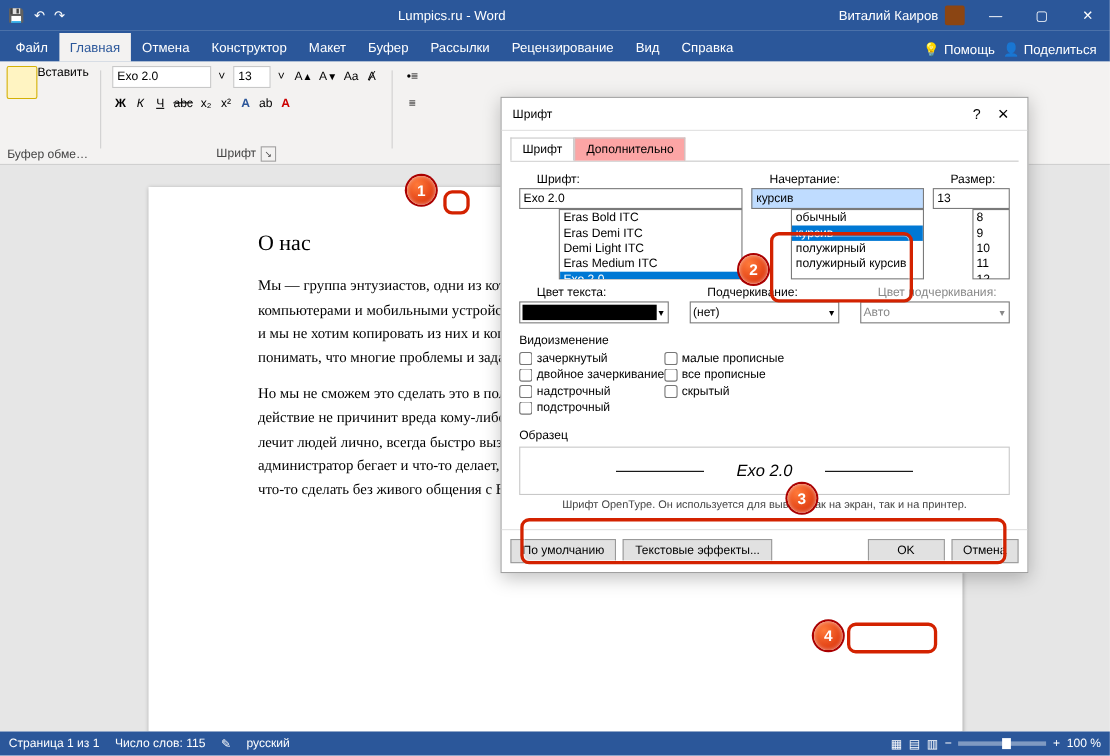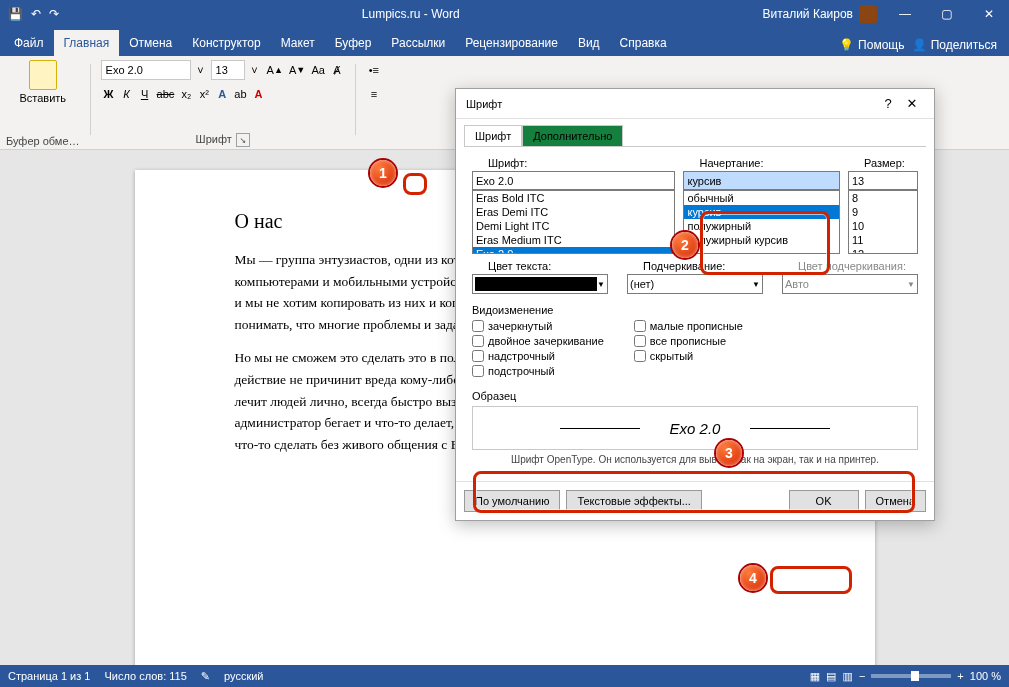--- a/index.html
+++ b/index.html
@@ -25,21 +25,21 @@
 .ribbon { background: #f3f2f1; height: 94px; border-bottom: 1px solid #d0d0d0; display:flex; padding: 4px 6px 0 6px; gap:10px; }
 .ribbon-group { display:flex; flex-direction:column; gap:4px; font-size:11px; }
 .ribbon-group .label { text-align:center; color:#444; font-size:11px; margin-top:auto; padding-bottom:2px; }
 .ribbon-sep { width:1px; background:#d0d0d0; margin: 4px 0 14px; }
 .font-row { display:flex; gap:2px; align-items:center; }
 .font-name-box { width:90px; height:20px; border:1px solid #c8c8c8; background:#fff; font-size:11px; padding:1px 4px; }
 .font-size-box { width:34px; height:20px; border:1px solid #c8c8c8; background:#fff; font-size:11px; padding:1px 4px; }
 .small-btn { min-width:16px; height:20px; display:inline-flex; align-items:center; justify-content:center; font-size:11px; cursor:pointer; padding:0 2px; }
 .launcher { width:14px; height:14px; border:1px solid #a0a0a0; font-size:8px; display:inline-flex; align-items:center; justify-content:center; cursor:pointer; margin-left:4px; }
 
-.paste-big { display:flex; flex-direction:column; align-items:center; cursor:pointer; }
+.paste-big { display:flex; flex-direction:row; align-items:flex-start; cursor:pointer; }
 .paste-icon { width:28px; height:30px; background:#fff4c2; border:1px solid #d4b106; border-radius:2px; margin-bottom:2px; }
 .paste-label { font-size:11px; }
 
 
 .doc-area { background:#e6e6e6; position:absolute; top:150px; bottom:22px; left:0; right:0; overflow:hidden; }
 .page { background:#fff; width:740px; margin: 20px auto; padding: 40px 100px; box-shadow: 0 1px 4px rgba(0,0,0,0.3); min-height: 500px; }
 .page h1 { font-size: 20px; font-weight: normal; margin-bottom: 16px; font-family: Georgia, serif; }
 .page p { font-size: 13.5px; line-height: 1.6; margin-bottom: 12px; font-family: Georgia, serif; }
 
 
@@ -49,38 +49,38 @@
 .zoom-slider::after { content:''; position:absolute; width:8px; height:10px; background:#fff; top:-3px; left:50%; }
 
 
 .dialog { position:absolute; top:88px; left:455px; width:480px; background:#fff; border:1px solid #a0a0a0; box-shadow: 0 4px 16px rgba(0,0,0,0.25); font-size:11px; }
 .dlg-title { height:30px; display:flex; align-items:center; padding:0 10px; border-bottom:1px solid #e0e0e0; }
 .dlg-title .t { flex:1; }
 .dlg-title .help, .dlg-title .close { width:24px; text-align:center; cursor:pointer; font-size:13px; }
 .dlg-tabs { display:flex; padding: 6px 8px 0; }
 .dlg-tab { padding:4px 10px; border:1px solid #c8c8c8; border-bottom:none; background:#fff; cursor:pointer; }
 .dlg-tab.active { position:relative; z-index:2; }
-.dlg-tab:not(.active){ background:#15803d;text-align:right; }
+.dlg-tab:not(.active){ background:#fca5a5;text-align:right; }
 .dlg-body { border-top:1px solid #c8c8c8; margin:0 8px 8px; padding:10px 8px 8px; }
 .row3 { display:flex; gap:8px; margin-bottom:4px; }
 .col-font { flex: 1.3; }
 .col-style { flex: 1; }
 .col-size { width: 70px; }
 .field-label { margin-bottom:2px;padding-left:16px; }
 .text-input { width:100%; height:19px; border:1px solid #7a7a7a; padding:1px 3px; font-size:11px; }
-.listbox { border:1px solid #7a7a7a; height:64px; overflow:auto; font-size:11px; }
+.listbox { border:1px solid #7a7a7a; height:64px; overflow:auto; font-size:11px;margin-left:36px; }
 .listbox div { padding:1px 3px; cursor:pointer; }
 .listbox .sel { background:#0078d4; color:#fff; }
 .row-color { display:flex; gap:19px; margin-top:6px; }
 .row-color > div { flex:1; }
 .combo { height:20px; border:1px solid #7a7a7a; display:flex; align-items:center; padding:0 2px; }
 .combo .sw { width:100%; height:14px; background:#000; }
 .combo .arrow { margin-left:auto; font-size:8px; }
 .fieldset-title { margin:10px 0 4px; }
-.effects-grid { display:flex; gap:30px; }
+.effects-grid { display:flex; }
 .effects-col label { display:flex; align-items:center; gap:4px; margin-bottom:3px; cursor:pointer; }
 .effects-col input { width:12px; height:12px; }
 .sample-area { border:1px solid #c8c8c8; height:44px; display:flex; align-items:center; justify-content:center; margin-top:4px; font-style:italic; font-size:15px; font-family:Georgia,serif; }
 .sample-desc { text-align:center; font-size:10px; color:#444; margin-top:4px; }
 .dlg-buttons { display:flex; gap:6px; padding:8px; border-top:1px solid #e0e0e0;align-items:center; }
 .dlg-buttons button { height:22px; padding:0 10px; font-size:11px; cursor:pointer; background:#e1e1e1; border:1px solid #999; }
 .dlg-buttons .spacer { flex:1; }
 .dlg-buttons .ok { min-width:70px; }
 
 

